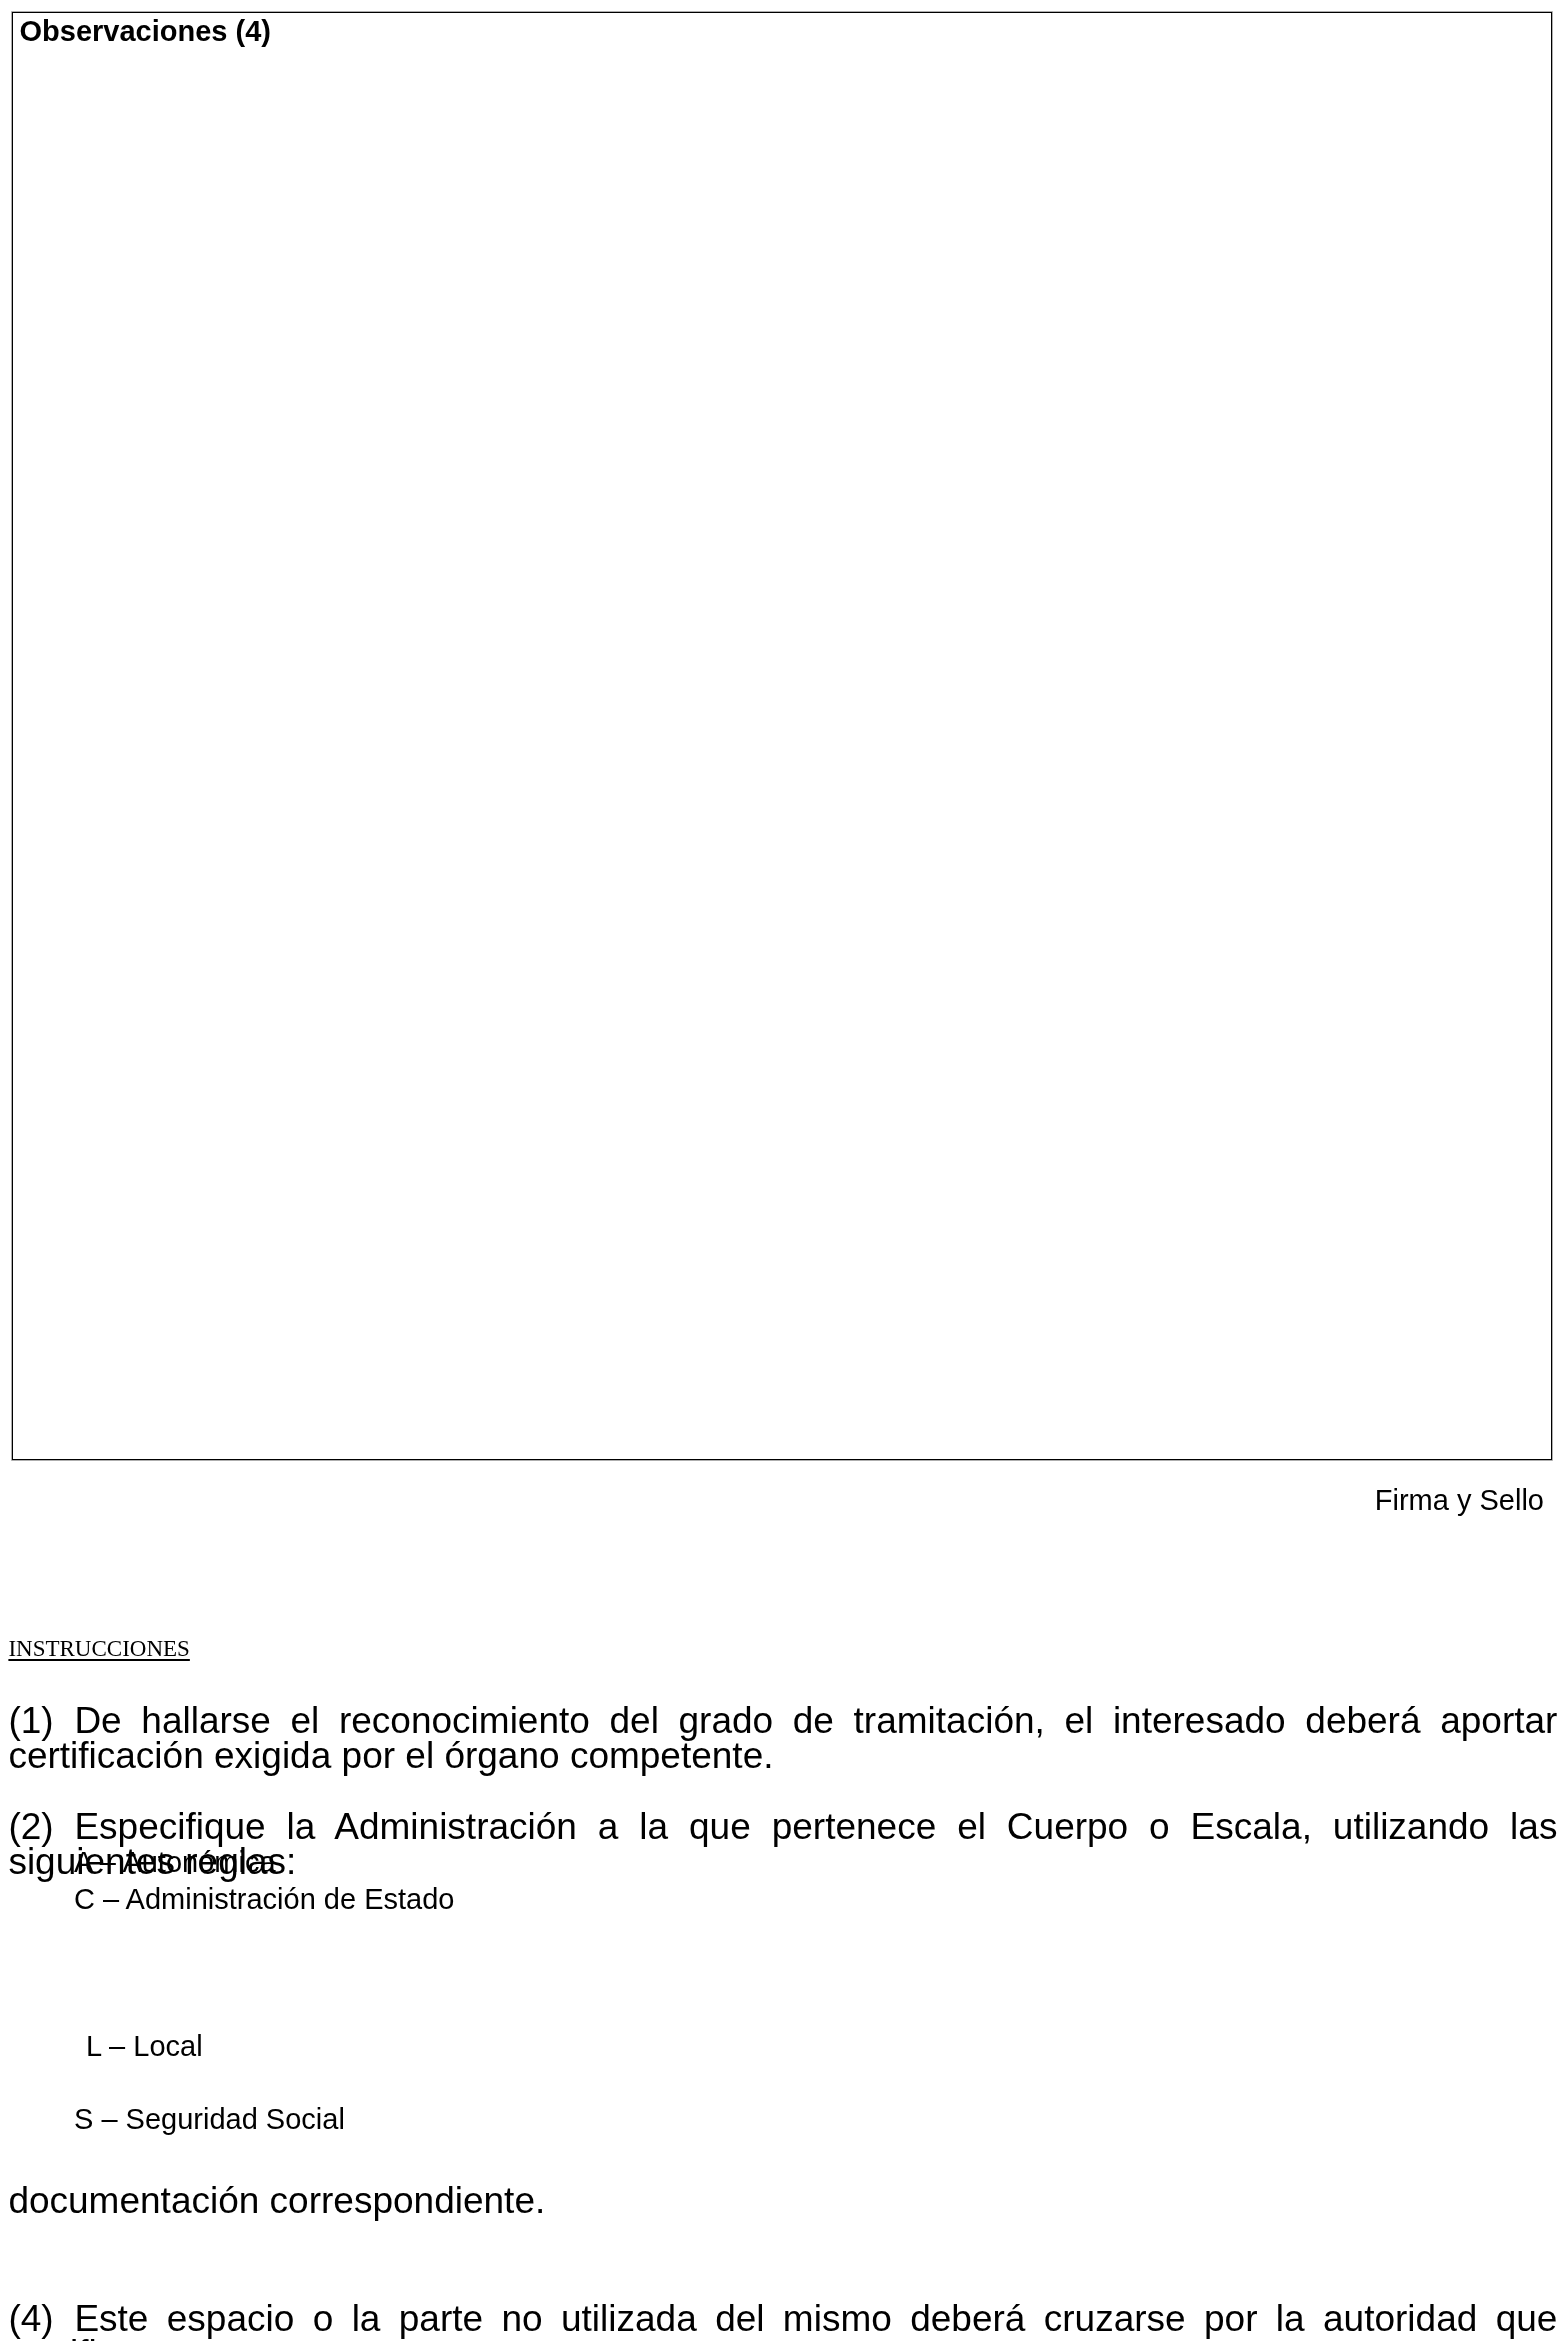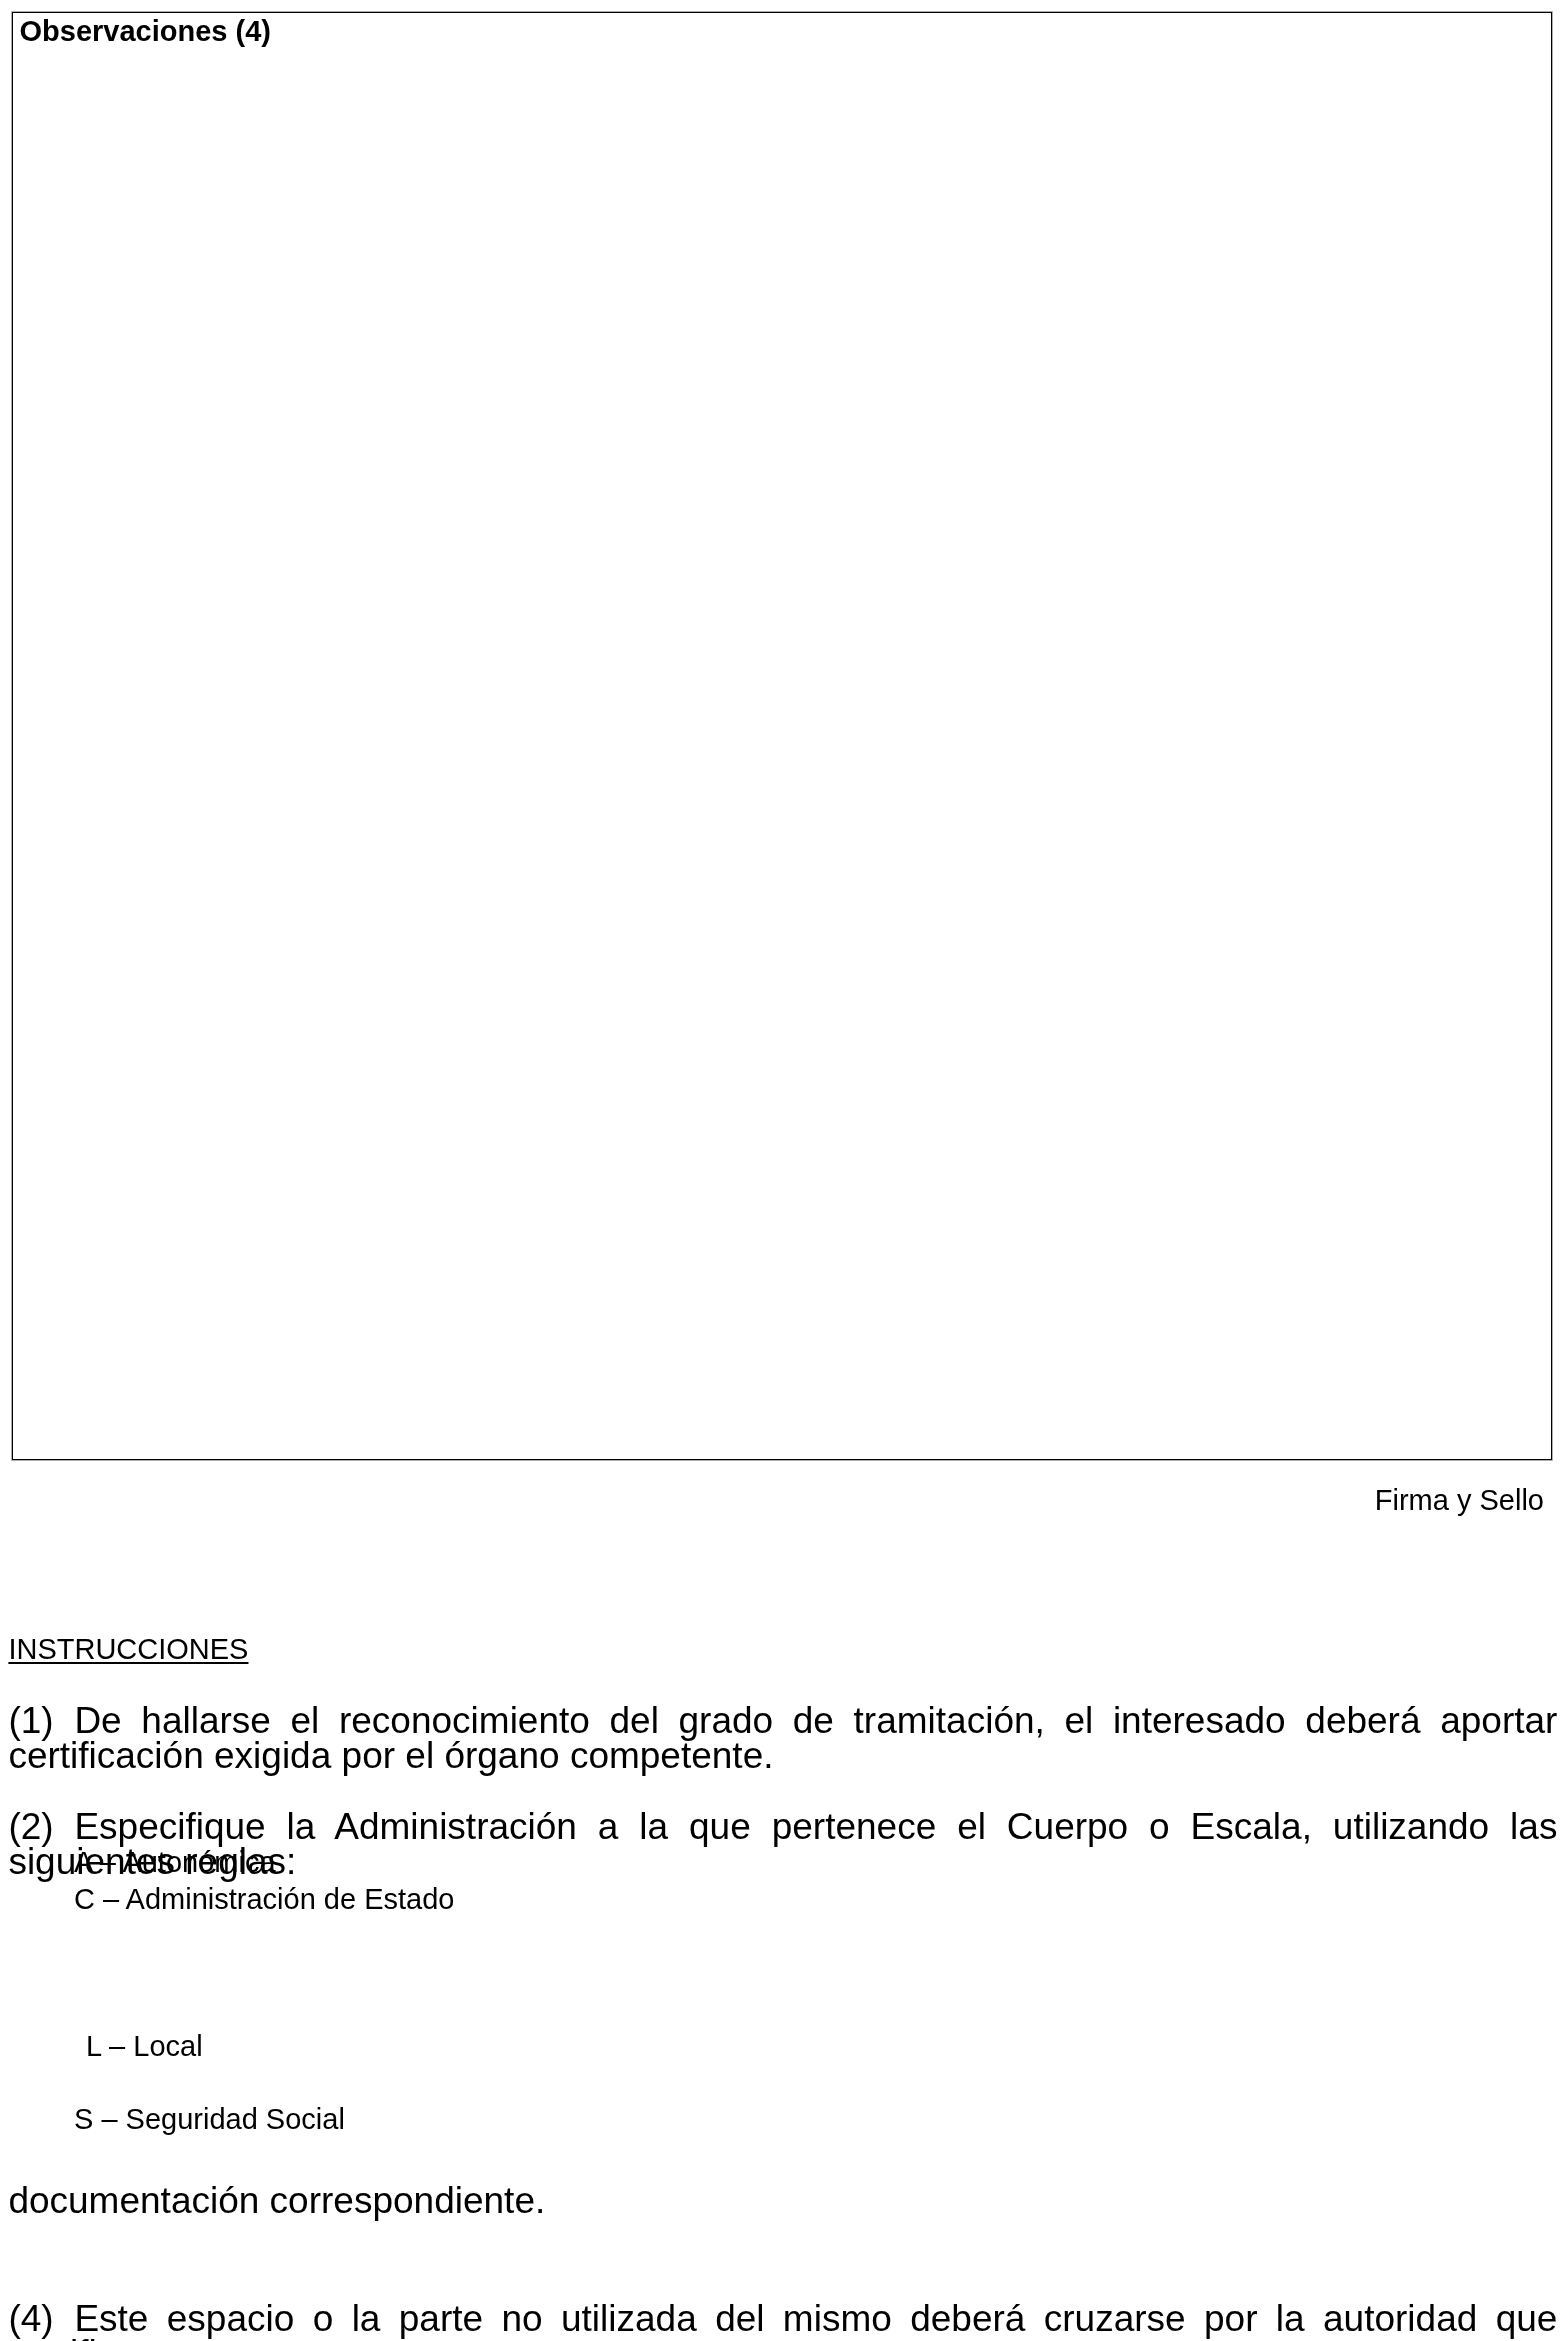--- a/index.html
+++ b/index.html
@@ -45,24 +45,25 @@
       position: absolute;
       right: 21px;
       top: 1483px;
       font-size: 29px;
       line-height: 34px;
     }
     .instr-heading {
       position: absolute;
       left: 8.4px;
       top: 1632px;
-      font-size: 29px;
+      font-size: 23px;
       line-height: 34px;
       text-decoration: underline;
       text-underline-offset: 3.4px;
+      font-family: Liberation Serif, serif;
     }
     .note {
       position: absolute;
       left: 8.4px;
       width: 1549px;
       font-size: 37px;
       text-align: justify;
     }
     .note .num {
       display: inline-block;

